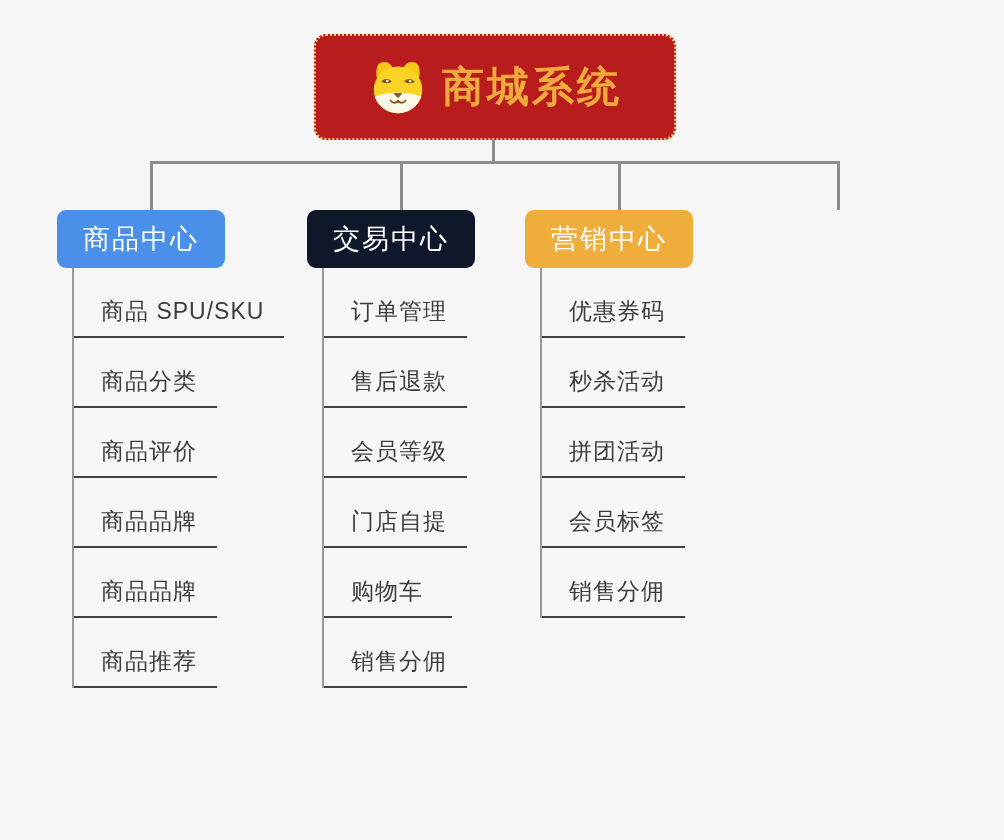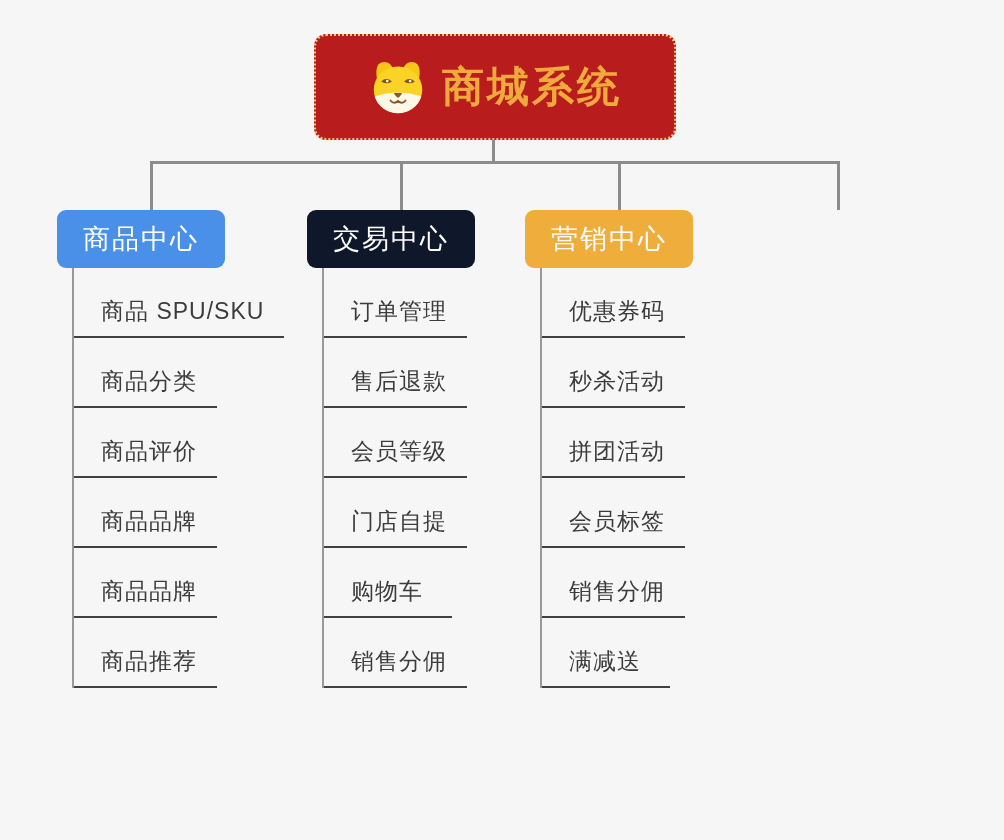--- a/index.html
+++ b/index.html
@@ -185,20 +185,17 @@
         </li>
       <li class="leaf-node">
           <span class="leaf-label">拼团活动</span>
         </li>
       <li class="leaf-node">
           <span class="leaf-label">会员标签</span>
         </li>
       <li class="leaf-node">
           <span class="leaf-label">销售分佣</span>
         </li>
-      <li class="leaf-node">
-          <span class="leaf-label">满减送</span>
-        </li>
     </ul>
   </div>
 
 
 </div>
 
 </body></html>

